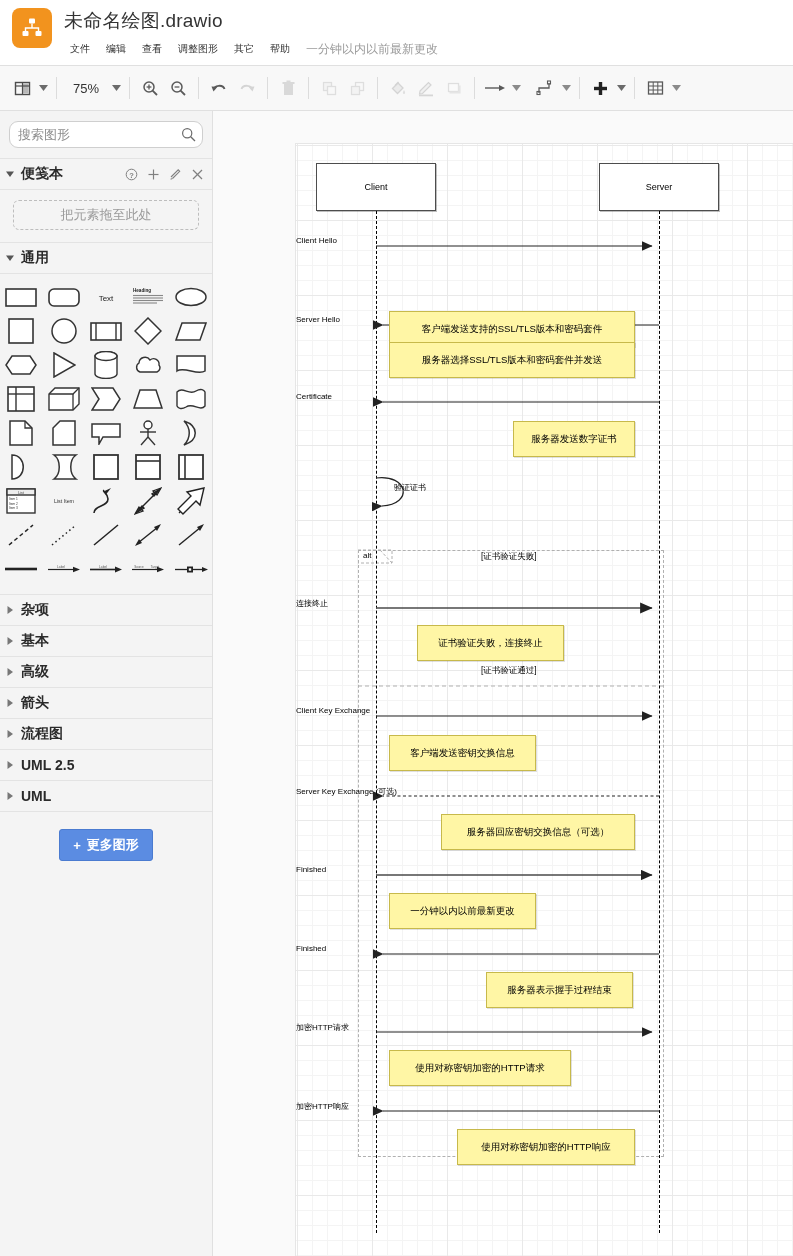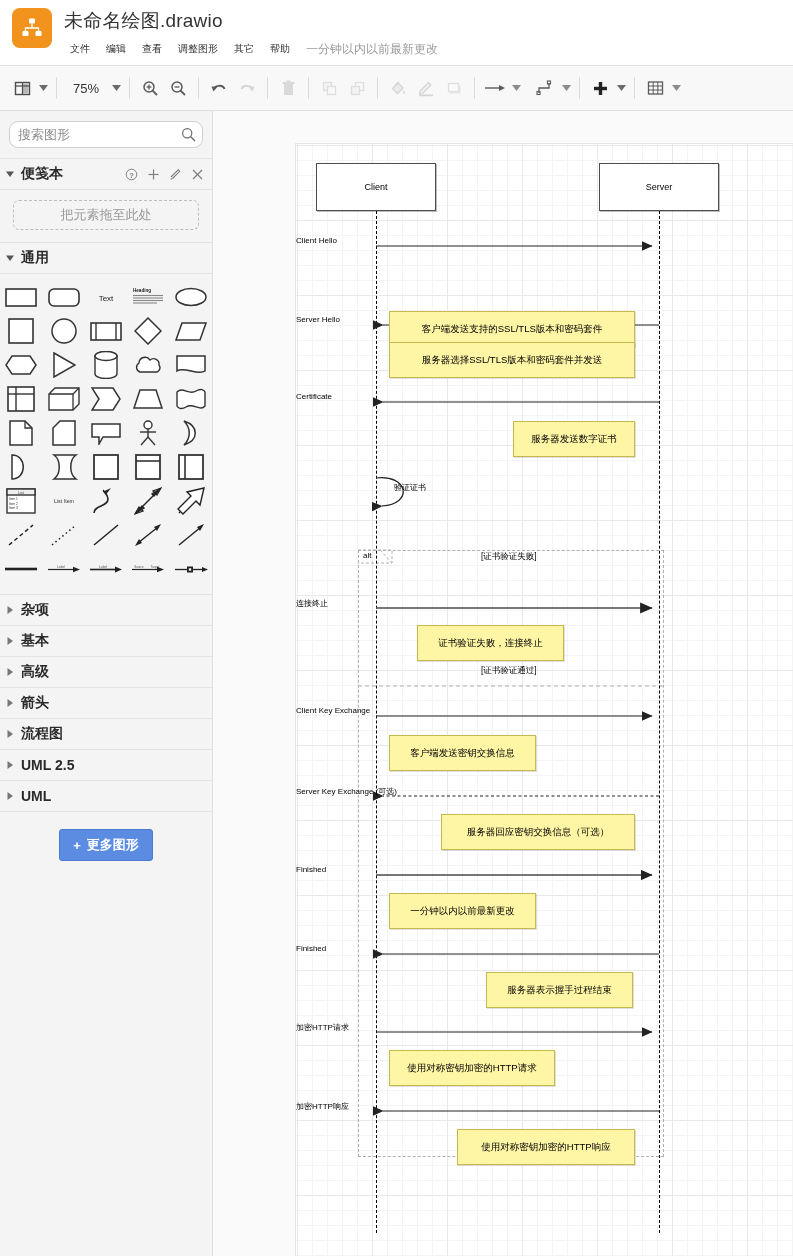--- a/index.html
+++ b/index.html
@@ -820,18 +820,18 @@
       <div class="msglabel" style="left:0; top:957px; width:443px;">加密HTTP响应</div>
 
       <div class="note" style="left:93px;  top:119px; width:246px; height:36px;margin-top:48px;">客户端发送支持的SSL/TLS版本和密码套件</div>
       <div class="note" style="left:93px;  top:198px; width:246px; height:36px;">服务器选择SSL/TLS版本和密码套件并发送</div>
       <div class="note" style="left:217px; top:277px; width:122px; height:36px;">服务器发送数字证书</div>
       <div class="note" style="left:121px; top:481px; width:147px; height:36px;">证书验证失败，连接终止</div>
       <div class="note" style="left:93px;  top:591px; width:147px; height:36px;">客户端发送密钥交换信息</div>
       <div class="note" style="left:145px; top:670px; width:194px; height:36px;">服务器回应密钥交换信息（可选）</div>
       <div class="note" style="left:93px;  top:749px; width:147px; height:36px;">一分钟以内以前最新更改</div>
       <div class="note" style="left:190px; top:828px; width:147px; height:36px;">服务器表示握手过程结束</div>
-      <div class="note" style="left:93px;  top:906px; width:166px; height:36px;">使用对称密钥加密的HTTP请求</div>
+      <div class="note" style="left:93px;  top:906px; width:182px; height:36px;">使用对称密钥加密的HTTP请求</div>
       <div class="note" style="left:161px; top:985px; width:178px; height:36px;">使用对称密钥加密的HTTP响应</div>
 
     </div>
   </div>
 </div>
 
 </body></html>

